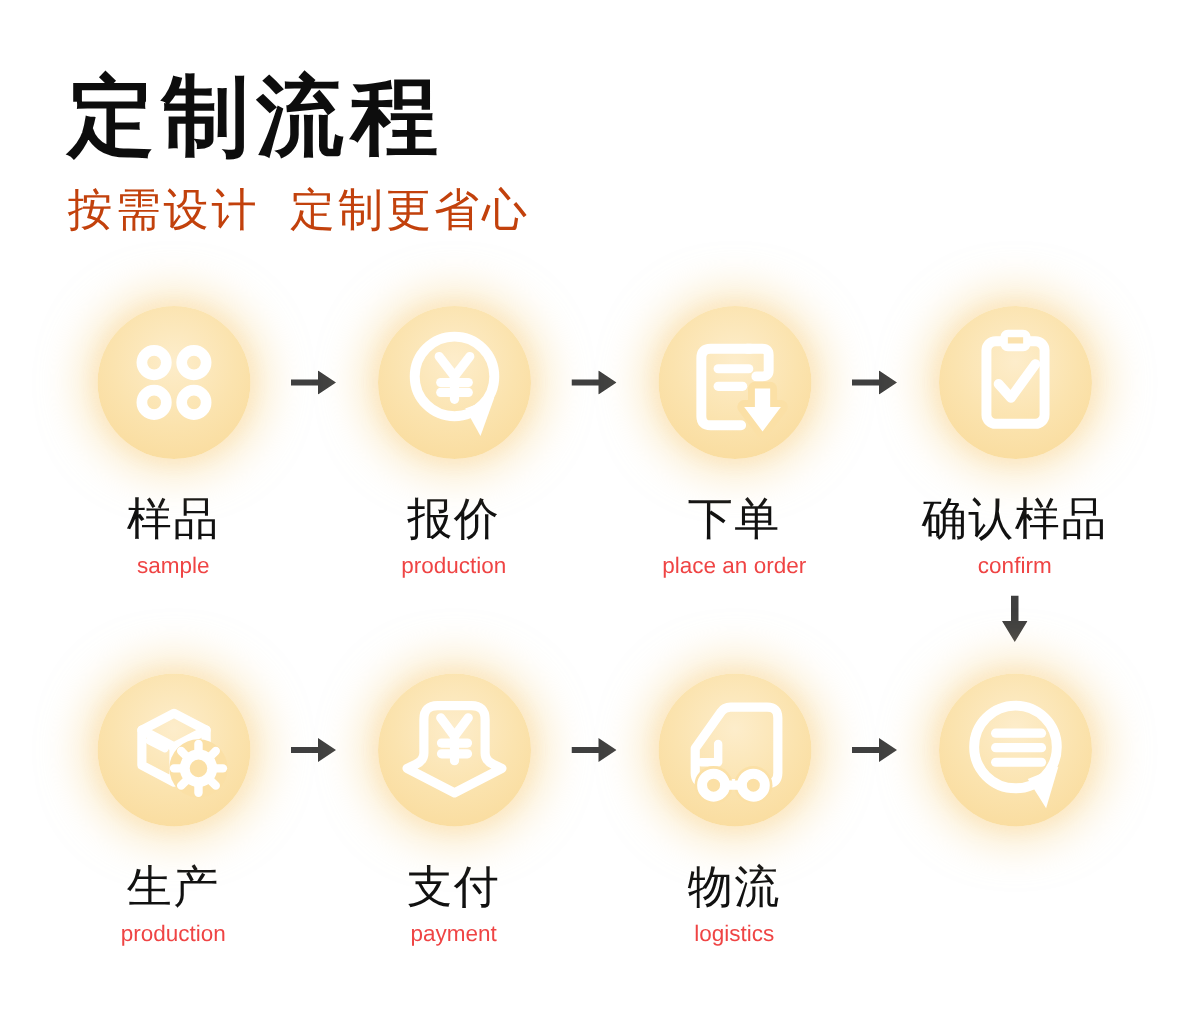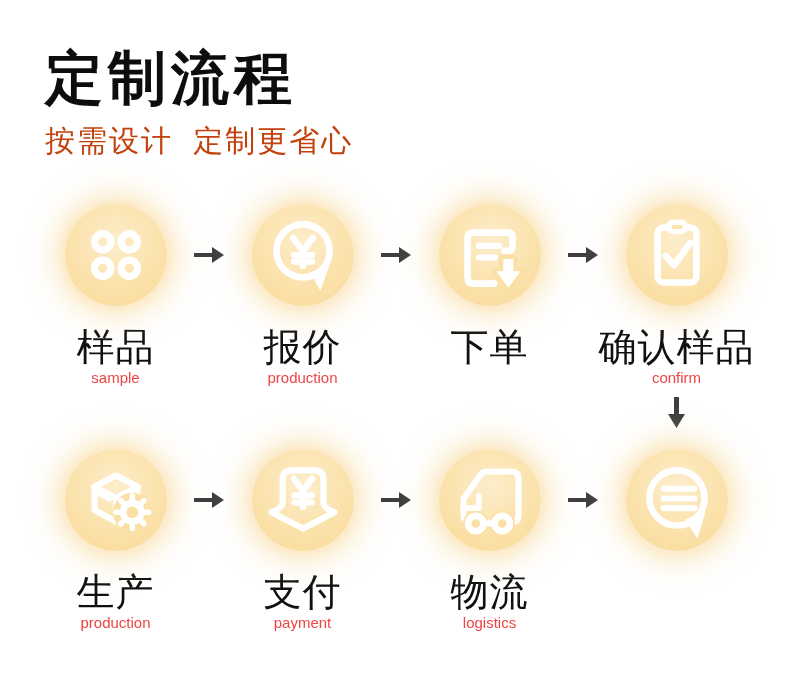--- a/index.html
+++ b/index.html
@@ -29,21 +29,21 @@
   .step { width:187px; text-align:center; position:relative; }
 
   .circle {
     width:102px; height:102px; border-radius:50%;
     margin:0 auto; position:relative;
     background:radial-gradient(circle at 50% 36%, #fdedcb 0%, #fbe3ae 50%, #f9d997 100%);
     box-shadow:0 0 9px 3px rgba(252,232,196,0.95), 0 0 26px 13px rgba(250,219,156,0.5);
   }
   .circle svg { position:absolute; left:0; top:0; width:102px; height:102px; display:block; }
 
-  .step-cn { margin-top:22px; font-size:38px; font-weight:500; line-height:38px; color:#111; letter-spacing:1px; }
+  .step-cn { margin-top:22px; font-size:30px; font-weight:500; line-height:38px; color:#111; letter-spacing:1px; }
   .step-en { margin-top:2px; font-size:15px; font-weight:500; line-height:20px; color:#ef4444; }
 
   
   .arrow-right {
     position:absolute; right:-15px; top:43px; width:30px; height:16px;
   }
   .arrow-right svg { display:block; }
 
   
   .connector-row { height:58px; position:relative; }
@@ -113,20 +113,21 @@
           </g>
           <g fill="none" stroke="#fff" stroke-width="6" stroke-linecap="round">
             <path d="M39 41 H59"></path>
               <path d="M39 52.5 H55"></path>
           </g>
           <polygon points="63,54 73,54 73,66 80,66 68,82 56,66 63,66" fill="#fbe0a6" stroke="#fbe0a6" stroke-width="9" stroke-linejoin="round"></polygon>
           <polygon points="63,54 73,54 73,66 80,66 68,82 56,66 63,66" fill="#fff"></polygon>
         </svg>
       </div>
       <div class="step-cn">下单</div>
+      <div class="step-en">place an order</div>
       <span class="arrow-right">
         <svg viewBox="0 0 30 16">
             <path d="M0 6 H18 V0 L30 8 L18 16 V10 H0 Z" fill="#3f3f3f"></path>
           </svg>
       </span>
     </div>
 
     <div class="step">
       <div class="circle">
         <svg viewBox="0 0 100 100">

